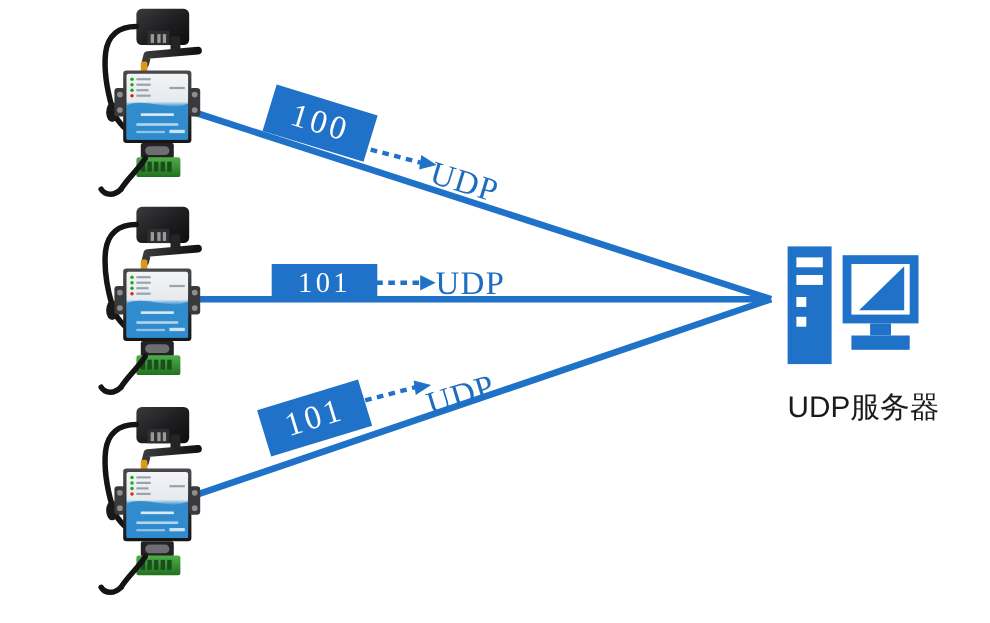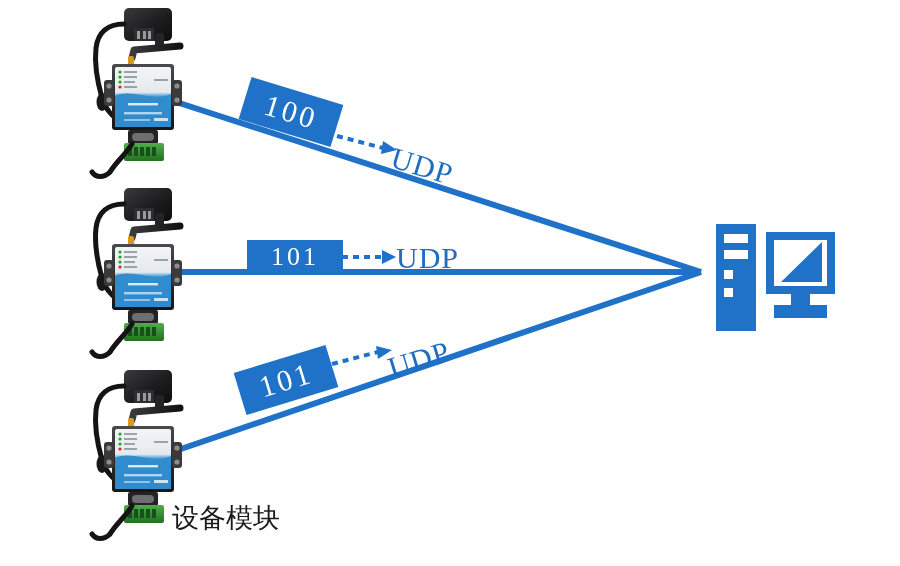--- a/index.html
+++ b/index.html
@@ -318,15 +318,15 @@
     <rect x="12" y="68" width="9" height="9" fill="#ffffff"></rect>
 
     <rect x="54" y="12" width="69" height="62" fill="#1f72c8"></rect>
     <rect x="62" y="20" width="53" height="46" fill="#ffffff"></rect>
     <polygon points="69,62 110,22 110,62" fill="#1f72c8"></polygon>
 
     <rect x="79" y="74" width="19" height="11" fill="#1f72c8"></rect>
     <rect x="62" y="85" width="53" height="13" fill="#1f72c8"></rect>
   </svg>
 
-  <div class="plain-label" id="device-caption">设备模块</div>
+  <div class="plain-label" id="server-caption">UDP服务器</div>
 
 </div>
 
 </body></html>

